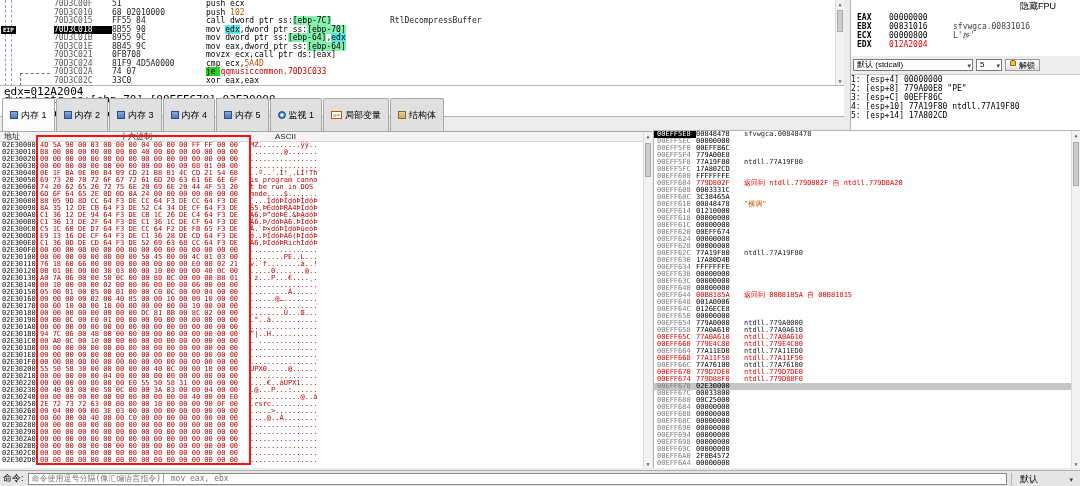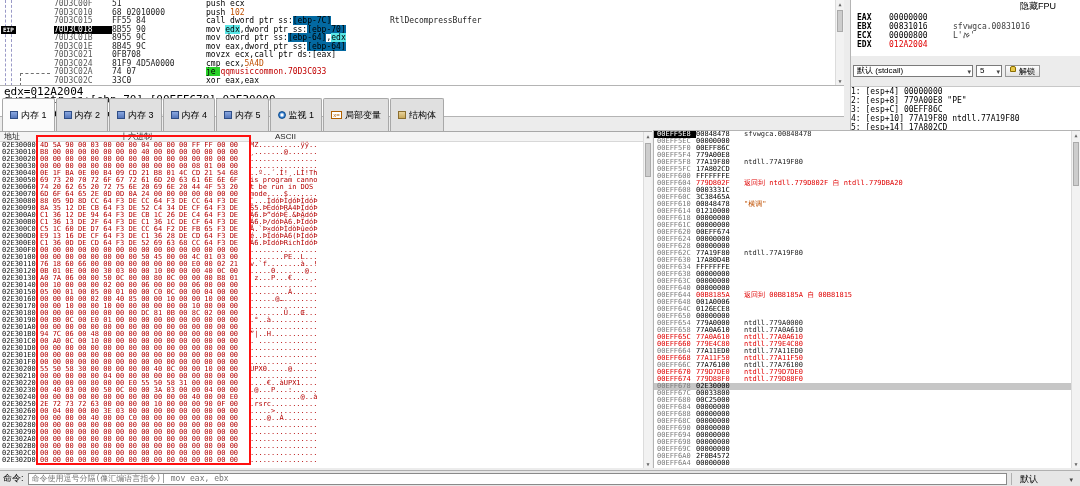--- a/index.html
+++ b/index.html
@@ -11,21 +11,21 @@
 
 #disasm-pane{left:0;top:0;width:844px;height:86px;border-bottom:1px solid #b4b4b4;}
 .dis-row{position:relative;height:8.5px;line-height:8.5px;font-size:8px;white-space:pre;}
 .dis-gutter{display:inline-block;width:54px;height:8.5px;vertical-align:top;position:relative;}
 .eip-badge{position:absolute;left:1px;top:0;background:#000;color:#fff;font-size:6px;line-height:8px;padding:0 2px;font-weight:bold;}
 .dis-addr{display:inline-block;width:58px;color:#5a5a5a;}
 .dis-addr.eipaddr{background:#000;color:#fff;}
 .dis-bytes{display:inline-block;width:94px;color:#1e1e1e;}
 .dis-text{color:#000;}
 .tk-imm{color:#c05000;}
-.tk-hly{background:#0369a1;}
+.tk-hly{background:#86efac;}
 .tk-hlc{background:#58e6e6;}
 .tk-jmp{background:#28d028;}
 .tk-mod{color:#c00000;}
 .dis-comment{position:absolute;left:390px;top:0;color:#1e1e1e;}
 .jline{position:absolute;border-left:1px dashed #9a9ac8;width:0;}
 .j1{left:5px;top:0;height:86px;}
 .j2{left:11px;top:0;height:86px;}
 .je-h{position:absolute;left:20px;top:73px;width:30px;border-top:1px dashed #707070;}
 .je-v{position:absolute;left:20px;top:73px;height:13px;border-left:1px dashed #707070;}
 
@@ -46,21 +46,21 @@
 #registers-pane{left:850px;top:0;width:230px;height:68px;border-left:1px solid #b4b4b4;border-bottom:1px solid #b4b4b4;}
 #reg-header{height:13px;text-align:right;padding-right:24px;font-family:"Liberation Sans",sans-serif;font-size:9px;line-height:13px;color:#000;}
 .reg-row{height:9px;line-height:9px;font-size:8px;padding-left:6px;white-space:pre;}
 .reg-name{display:inline-block;width:32px;font-weight:bold;color:#000;}
 .reg-val{display:inline-block;min-width:60px;color:#000;}
 .reg-val.changed{color:#e00000;}
 .reg-com{color:#404040;padding-left:4px;}
 
 
 #args-pane{left:850px;top:56px;width:230px;height:74px;border-left:1px solid #b4b4b4;background:#fff;}
-#args-header{height:17px;background:#ececec;display:flex;align-items:center;gap:3px;padding:15px 2px;border-bottom:1px solid #c8c8c8;}
+#args-header{height:17px;background:#ececec;display:flex;align-items:center;gap:3px;padding:9px 2px;border-bottom:1px solid #c8c8c8;}
 .combo{background:#fff;border:1px solid #7a7a7a;height:12px;line-height:10px;font-size:8px;font-family:"Liberation Sans",sans-serif;padding:0 10px 0 3px;position:relative;white-space:nowrap;}
 .combo::after{content:"▾";position:absolute;right:1px;top:1px;font-size:7px;color:#444;}
 #args-convention{width:120px;}
 #args-depth{width:26px;}
 #args-unlock{border:1px solid #999;background:linear-gradient(#fdfdfd,#e3e3e3);height:12px;font-size:8px;font-family:"Liberation Sans",sans-serif;padding:0 4px;display:flex;align-items:flex-start;gap:3px;}
 .lock-icon{display:inline-block;width:6px;height:6px;border:1px solid #8a6d00;background:#e8c84a;border-radius:2px 2px 0 0;}
 .arg-row{height:9px;line-height:9px;font-size:8px;white-space:pre;color:#000;}
 
 
 #info-pane{left:0;top:86px;width:844px;height:31px;border-bottom:1px solid #b4b4b4;background:#fff;padding:2px 0 0 4px;}

